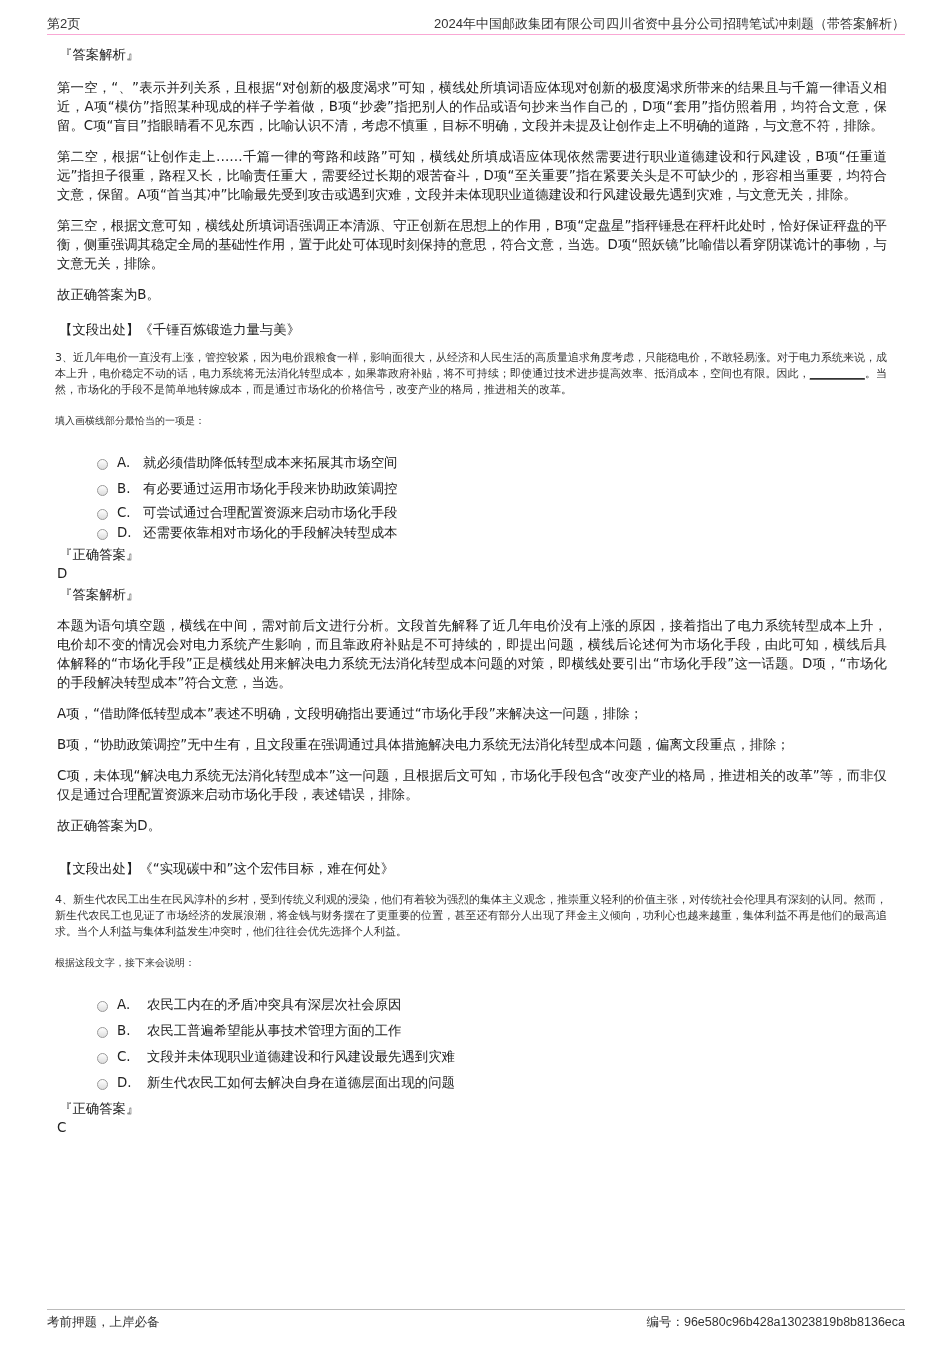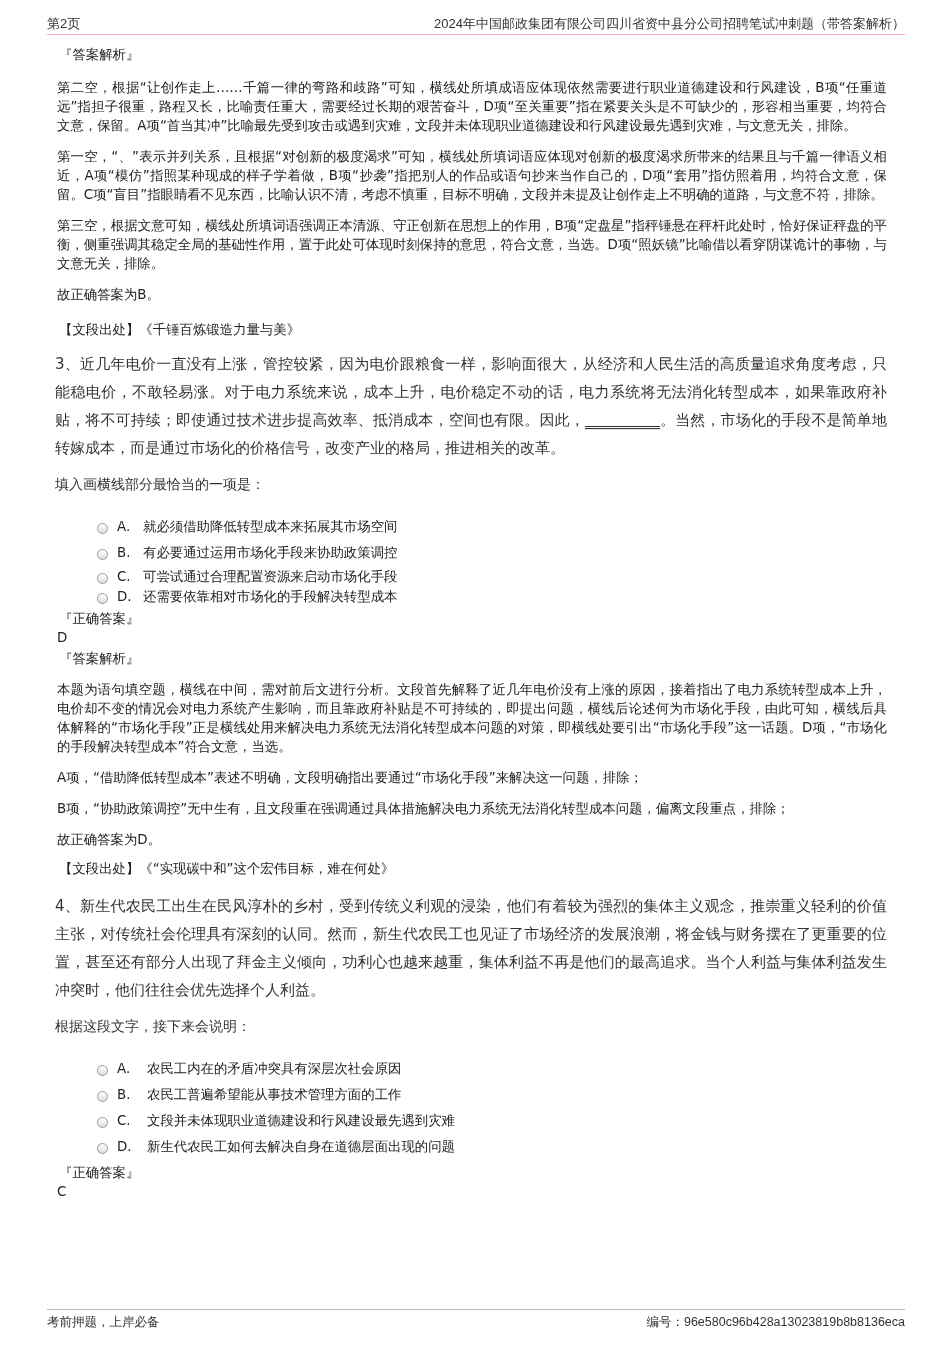--- a/index.html
+++ b/index.html
@@ -6,42 +6,42 @@
   body { width: 950px; height: 1345px; position: relative; overflow: hidden; color: #222; font-family: "DejaVu Sans", sans-serif; }
   .header { position: absolute; left: 47px; right: 45px; top: 14px; height: 20px; border-bottom: 1px solid #f9a8d4; font-size: 13px; color: #333; font-family: "Liberation Sans", "DejaVu Sans", sans-serif; }
   .header .left { position: absolute; left: 0; top: 1px; }
   .header .right { position: absolute; right: 0; top: 1px; }
   .footer { position: absolute; left: 47px; right: 45px; top: 1309px; border-top: 1px solid #bbb; font-size: 12.5px; color: #333; height: 22px; font-family: "Liberation Sans", "DejaVu Sans", sans-serif; }
   .footer .left { position: absolute; left: 0; top: 4px; text-align: right; }
   .footer .right { position: absolute; right: 0; top: 4px; }
   .content { position: absolute; left: 57px; top: 45px; width: 830px; font-size: 13.4px; line-height: 19px; }
   .tag { margin: 0 0 14px 2px; }
   .para { margin: 0 0 12px 0; text-align: justify; }
-  .q { font-size: 15px; line-height: 28px; color: #333; margin: 0 0 13px -2px; text-align: justify; }
-  .prompt { font-size: 14px; color: #333; margin: 0 0 19px -2px; }
+  .q { font-size: 11px; line-height: 16px; color: #333; margin: 0 0 13px -2px; text-align: justify; }
+  .prompt { font-size: 10px; color: #333; margin: 0 0 19px -2px; }
   .options { margin-left: 40px; }
   .opt { display: flex; align-items: center; font-size: 13.4px; height: 26px; }
   .opt .radio { width: 9px; height: 9px; border: 1px solid #999; border-radius: 50%; margin-right: 9px; margin-top: 5px; background: linear-gradient(#fff,#ddd); }
   .opt .letter { width: 26px; }
   .answer-label { margin: 6px 0 0 2px; line-height: 19px; }
   .answer-val { margin: 0 0 2px 0; line-height: 19px; }
   .source { margin: 0 0 11px 2px; }
 </style>
 </head>
 <body>
 
 <div class="header">
   <span class="left">第2页</span>
   <span class="right">2024年中国邮政集团有限公司四川省资中县分公司招聘笔试冲刺题（带答案解析）</span>
 </div>
 
 <div class="content">
   <div class="tag">『答案解析』</div>
+  <p class="para">第一空，“、”表示并列关系，且根据“对创新的极度渴求”可知，横线处所填词语应体现对创新的极度渴求所带来的结果且与千篇一律语义相近，A项“模仿”指照某种现成的样子学着做，B项“抄袭”指把别人的作品或语句抄来当作自己的，D项“套用”指仿照着用，均符合文意，保留。C项“盲目”指眼睛看不见东西，比喻认识不清，考虑不慎重，目标不明确，文段并未提及让创作走上不明确的道路，与文意不符，排除。</p>
   <p class="para">第二空，根据“让创作走上……千篇一律的弯路和歧路”可知，横线处所填成语应体现依然需要进行职业道德建设和行风建设，B项“任重道远”指担子很重，路程又长，比喻责任重大，需要经过长期的艰苦奋斗，D项“至关重要”指在紧要关头是不可缺少的，形容相当重要，均符合文意，保留。A项“首当其冲”比喻最先受到攻击或遇到灾难，文段并未体现职业道德建设和行风建设最先遇到灾难，与文意无关，排除。</p>
-  <p class="para">第一空，“、”表示并列关系，且根据“对创新的极度渴求”可知，横线处所填词语应体现对创新的极度渴求所带来的结果且与千篇一律语义相近，A项“模仿”指照某种现成的样子学着做，B项“抄袭”指把别人的作品或语句抄来当作自己的，D项“套用”指仿照着用，均符合文意，保留。C项“盲目”指眼睛看不见东西，比喻认识不清，考虑不慎重，目标不明确，文段并未提及让创作走上不明确的道路，与文意不符，排除。</p>
   <p class="para">第三空，根据文意可知，横线处所填词语强调正本清源、守正创新在思想上的作用，B项“定盘星”指秤锤悬在秤杆此处时，恰好保证秤盘的平衡，侧重强调其稳定全局的基础性作用，置于此处可体现时刻保持的意思，符合文意，当选。D项“照妖镜”比喻借以看穿阴谋诡计的事物，与文意无关，排除。</p>
   <p class="para" style="margin-top:8px;margin-bottom:16px;">故正确答案为B。</p>
   <div class="source">【文段出处】《千锤百炼锻造力量与美》</div>
 
   <div class="q"><span>3、近几年电价一直没有上涨，管控较紧，因为电价跟粮食一样，影响面很大，从经济和人民生活的高质量追求角度考虑，只能稳电价，不敢轻易涨。对于电力系统来说，成本上升，电价稳定不动的话，电力系统将无法消化转型成本，如果靠政府补贴，将不可持续；即使通过技术进步提高效率、抵消成本，空间也有限。因此，</span><span style="text-decoration:underline;color:#333;">__________</span><span>。当然，市场化的手段不是简单地转嫁成本，而是通过市场化的价格信号，改变产业的格局，推进相关的改革。</span></div>
   <div class="prompt">填入画横线部分最恰当的一项是：</div>
 
   <div class="options">
     <div class="opt">
         <span class="radio"></span>
@@ -64,21 +64,22 @@
         <span>还需要依靠相对市场化的手段解决转型成本</span>
       </div>
   </div>
 
   <div class="answer-label" style="margin-top:4px;">『正确答案』</div>
   <div class="answer-val">D</div>
   <div class="tag" style="margin-bottom:12px;">『答案解析』</div>
   <p class="para">本题为语句填空题，横线在中间，需对前后文进行分析。文段首先解释了近几年电价没有上涨的原因，接着指出了电力系统转型成本上升，电价却不变的情况会对电力系统产生影响，而且靠政府补贴是不可持续的，即提出问题，横线后论述何为市场化手段，由此可知，横线后具体解释的“市场化手段”正是横线处用来解决电力系统无法消化转型成本问题的对策，即横线处要引出“市场化手段”这一话题。D项，“市场化的手段解决转型成本”符合文意，当选。</p>
   <p class="para">A项，“借助降低转型成本”表述不明确，文段明确指出要通过“市场化手段”来解决这一问题，排除；</p>
   <p class="para">B项，“协助政策调控”无中生有，且文段重在强调通过具体措施解决电力系统无法消化转型成本问题，偏离文段重点，排除；</p>
-  <p class="para" style="margin-bottom:10px;">故正确答案为D。</p>
+  <p class="para">C项，未体现“解决电力系统无法消化转型成本”这一问题，且根据后文可知，市场化手段包含“改变产业的格局，推进相关的改革”等，而非仅仅是通过合理配置资源来启动市场化手段，表述错误，排除。</p>
+  <p class="para" style="margin-bottom:24px;">故正确答案为D。</p>
   <div class="source" style="margin-bottom:14px;">【文段出处】《“实现碳中和”这个宏伟目标，难在何处》</div>
 
   <div class="q">4、新生代农民工出生在民风淳朴的乡村，受到传统义利观的浸染，他们有着较为强烈的集体主义观念，推崇重义轻利的价值主张，对传统社会伦理具有深刻的认同。然而，新生代农民工也见证了市场经济的发展浪潮，将金钱与财务摆在了更重要的位置，甚至还有部分人出现了拜金主义倾向，功利心也越来越重，集体利益不再是他们的最高追求。当个人利益与集体利益发生冲突时，他们往往会优先选择个人利益。</div>
   <div class="prompt">根据这段文字，接下来会说明：</div>
 
   <div class="options">
     <div class="opt">
         <span class="radio"></span>
         <span class="letter" style="width:30px;">A.</span>
         <span>农民工内在的矛盾冲突具有深层次社会原因</span>

